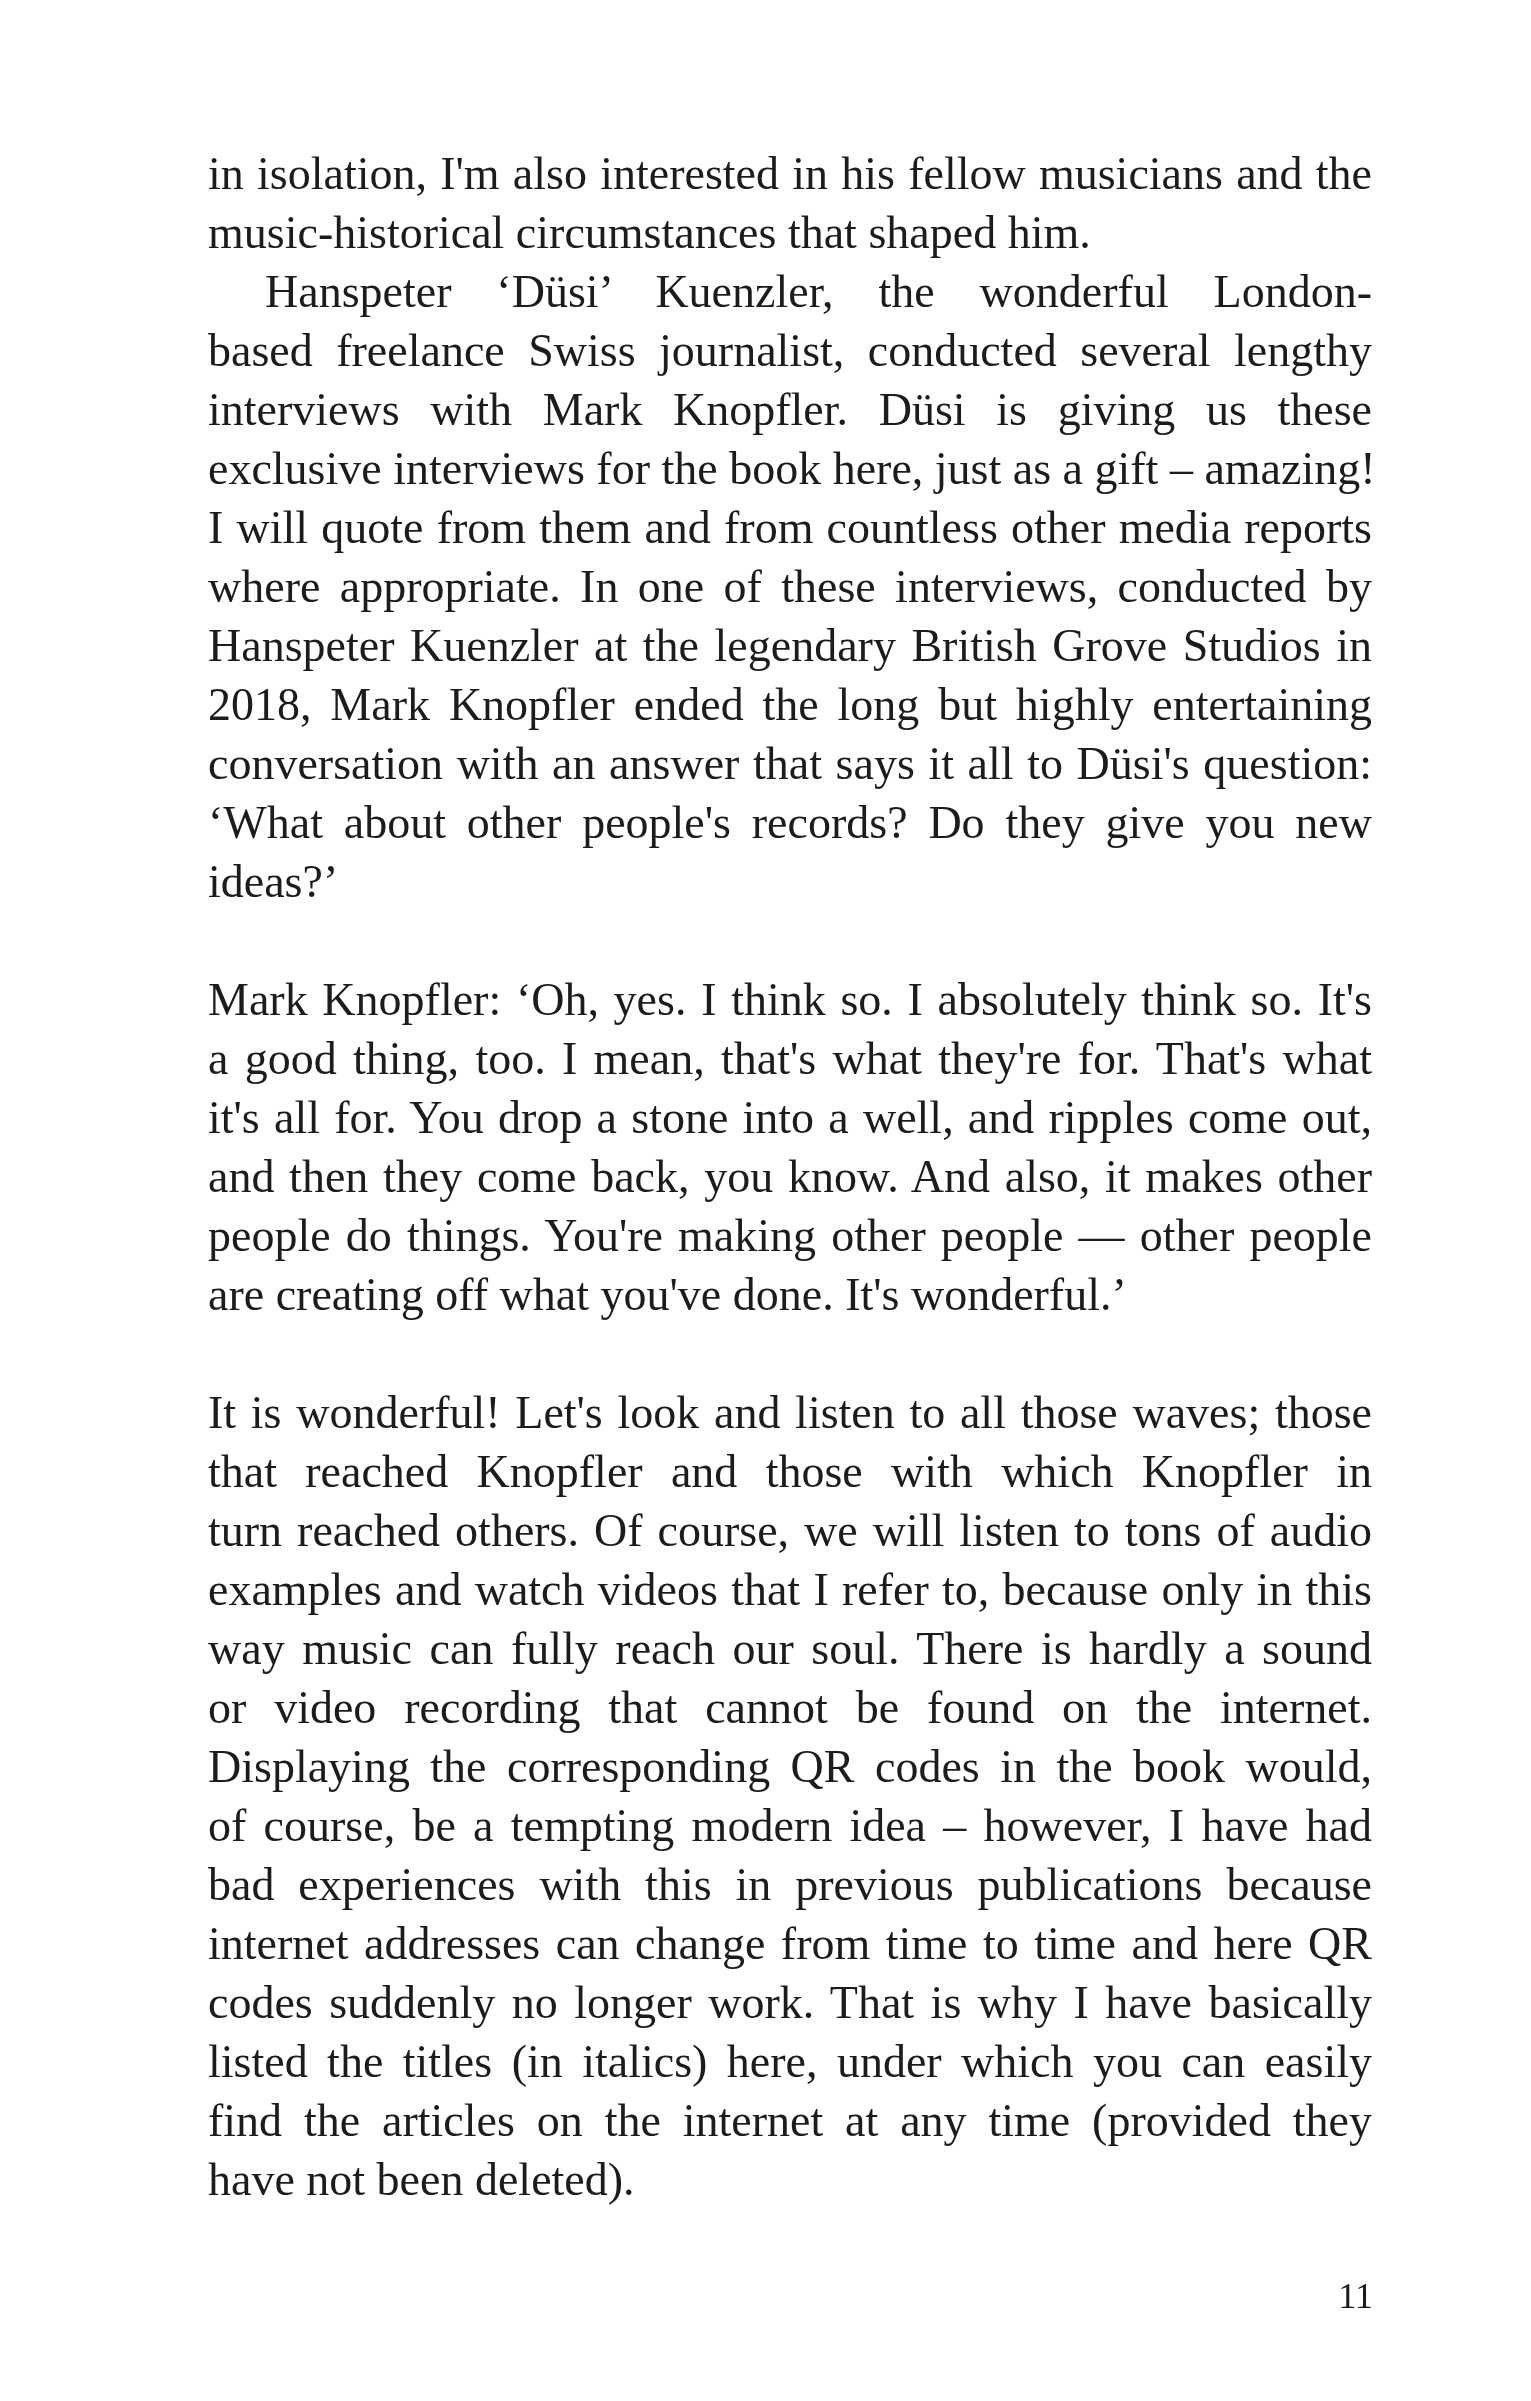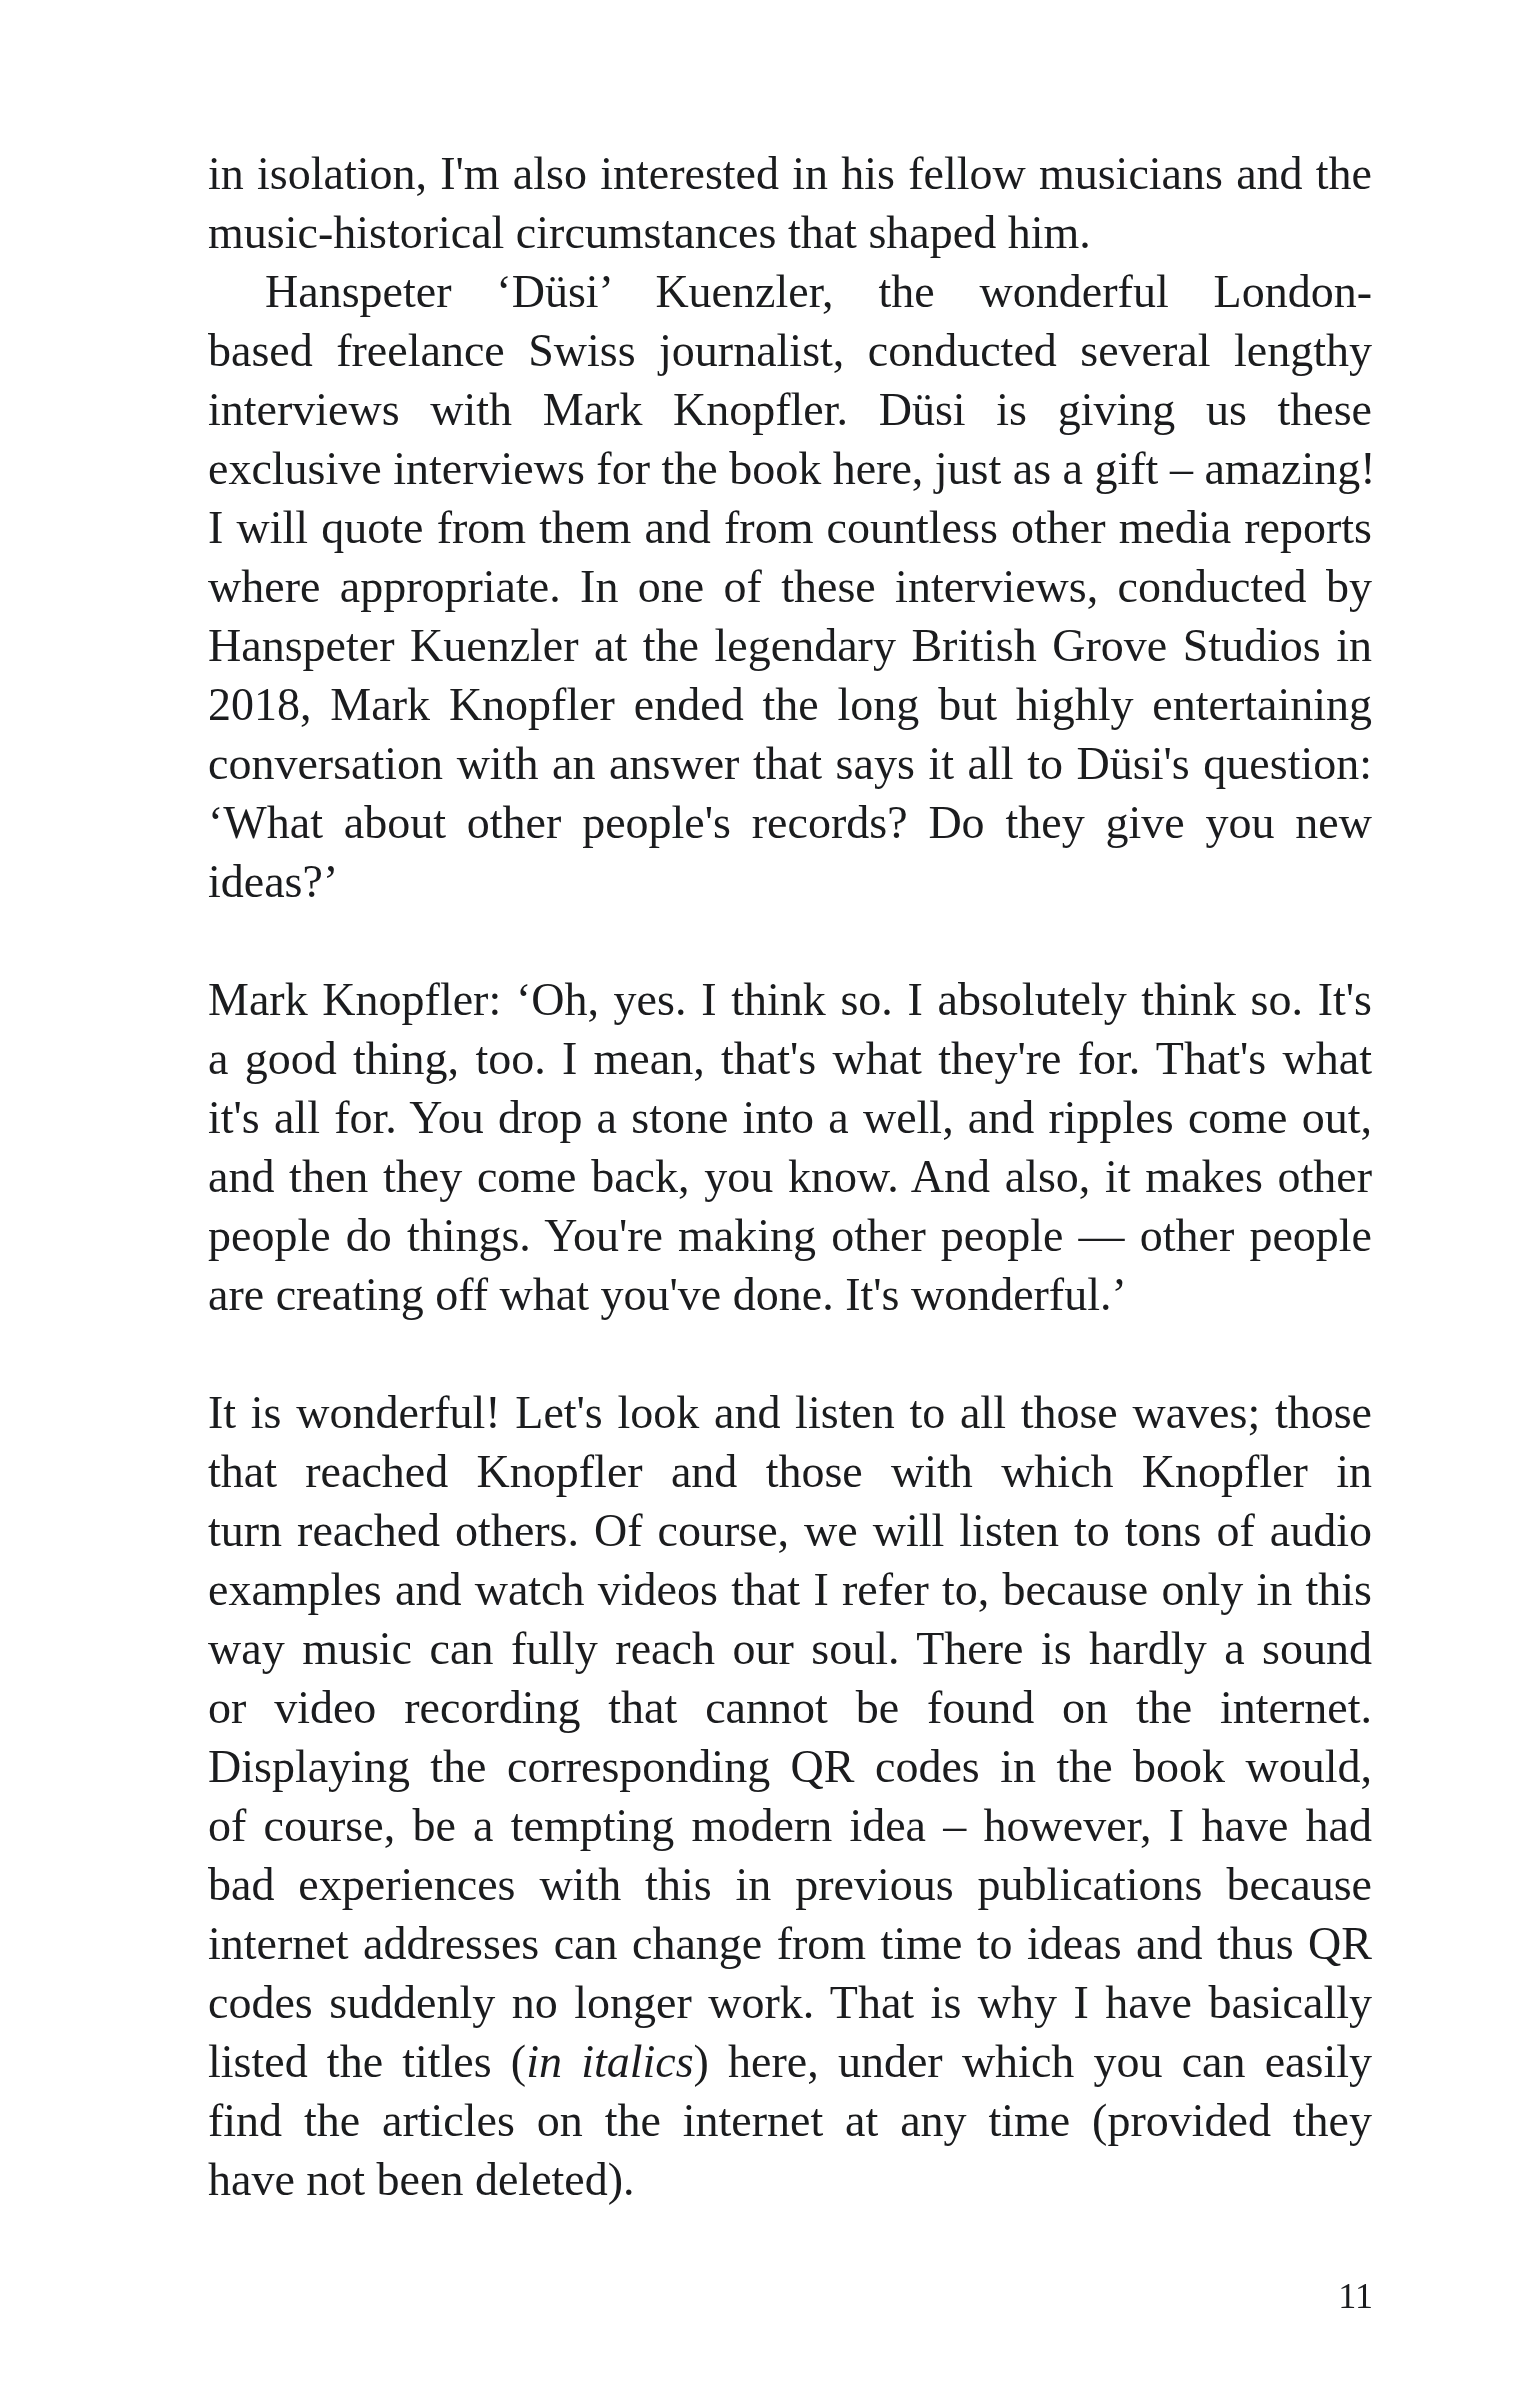--- a/index.html
+++ b/index.html
@@ -42,21 +42,20 @@
     text-align: right;
     text-align-last: left;
   }
   .line.indent {
     padding-left: 57px;
   }
   .line.blank {
     height: 59px;
   }
   .line .it {
-    font-style: italic;
   }
   .page-number {
     position: absolute;
     right: 159px;
     top: 2272px;
     font-size: 36px;
     line-height: 48px;
     text-align: right;
   }
 </style>
@@ -101,21 +100,21 @@
     <div>
       <span class="line">It is wonderful! Let's look and listen to all those waves; those</span>
       <span class="line">that reached Knopfler and those with which Knopfler in</span>
       <span class="line">turn reached others. Of course, we will listen to tons of audio</span>
       <span class="line">examples and watch videos that I refer to, because only in this</span>
       <span class="line">way music can fully reach our soul. There is hardly a sound</span>
       <span class="line">or video recording that cannot be found on the internet.</span>
       <span class="line">Displaying the corresponding QR codes in the book would,</span>
       <span class="line">of course, be a tempting modern idea – however, I have had</span>
       <span class="line">bad experiences with this in previous publications because</span>
-      <span class="line">internet addresses can change from time to ideas and thus QR</span>
+      <span class="line">internet addresses can change from time to time and here QR</span>
       <span class="line">codes suddenly no longer work. That is why I have basically</span>
       <span class="line"><span>listed the titles (</span><span class="it">in italics</span><span>) here, under which you can easily</span></span>
       <span class="line">find the articles on the internet at any time (provided they</span>
       <span class="line last">have not been deleted).</span>
     </div>
   </div>
 
   <div class="page-number">11</div>
 </div>
 

